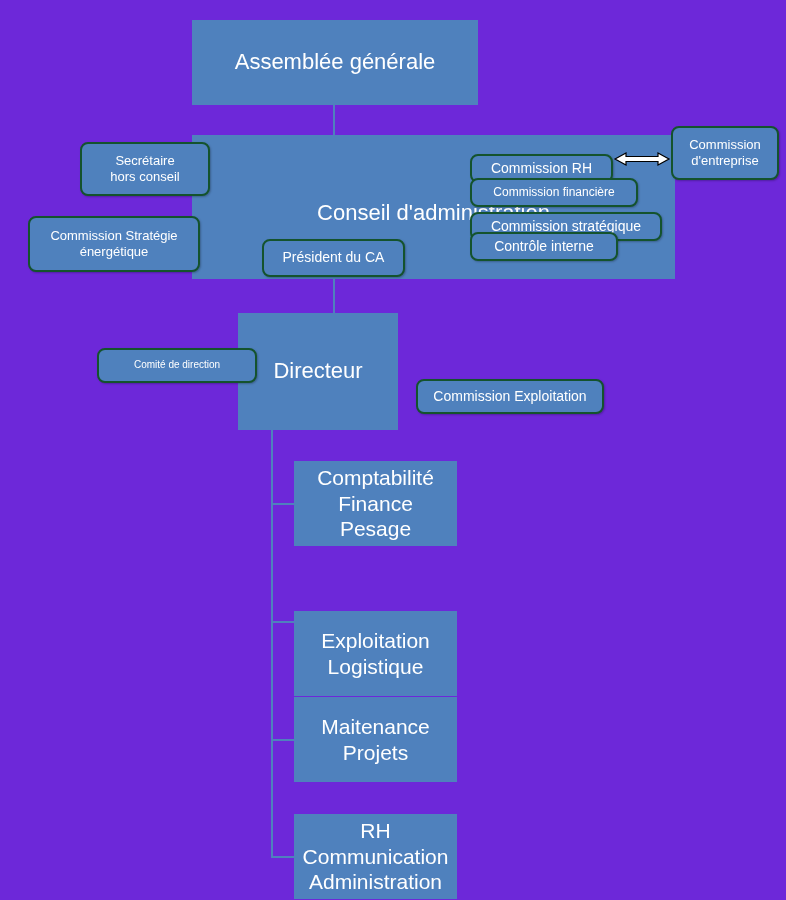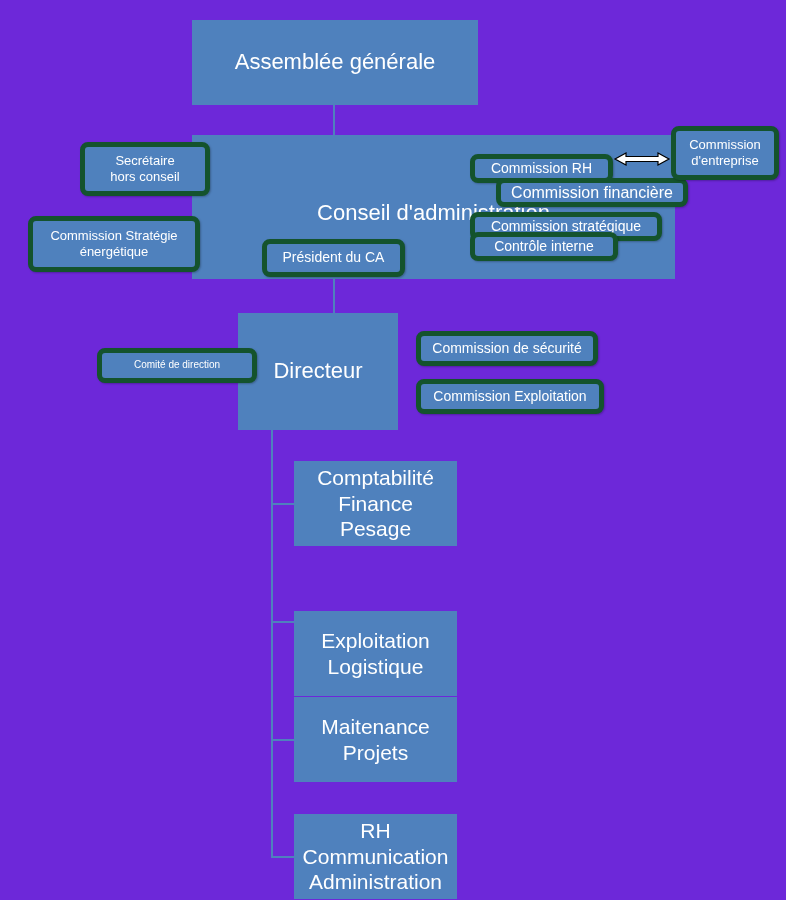--- a/index.html
+++ b/index.html
@@ -32,21 +32,21 @@
     white-space: pre-line;
   }
   .node.main {
     font-size: 22px;
   }
   .node.sub {
     font-size: 21px;
   }
   .node.pill {
     border-radius: 8px;
-    border: 5px solid #14532d;
+    border: 2px solid #14532d;
     font-size: 13px;
     box-shadow: 1px 1px 2px rgba(0,0,0,0.25);
   }
   .connector {
     position: absolute;
     background: #4F81BD;
   }
   .v-line { width: 2px; }
   .h-line { height: 2px; }
   .arrow-wrap {
@@ -95,21 +95,21 @@
   </div>
 
   <div class="node pill" style="left:262px; top:239px; width:143px; height:38px; font-size:14px;">
     <span>Président du CA</span>
   </div>
 
   <div class="node pill" style="left:470px; top:154px; width:143px; height:29px; font-size:14px;">
     <span>Commission RH</span>
   </div>
 
-  <div class="node pill" style="left:496px; top:178px; width:192px; height:29px; font-size:16px;">
+  <div class="node pill" style="left:470px; top:178px; width:168px; height:29px; font-size:12px;">
     <span>Commission financière</span>
   </div>
 
   <div class="node pill" style="left:470px; top:212px; width:192px; height:29px; font-size:14px;">
     <span>Commission stratégique</span>
   </div>
 
   <div class="node pill" style="left:470px; top:232px; width:148px; height:29px; font-size:14px;">
     <span>Contrôle interne</span>
   </div>
@@ -122,23 +122,20 @@
   <div class="arrow-wrap" style="left:613px; top:148px; width:58px; height:22px;">
     <svg class="arrow-svg" width="58" height="22" viewBox="0 0 58 22">
       <path d="M2 11 L13 5 L13 8.5 L45 8.5 L45 5 L56 11 L45 17 L45 13.5 L13 13.5 L13 17 Z" fill="#ffffff" stroke="#000000" stroke-width="1.2" stroke-linejoin="miter"></path>
     </svg>
   </div>
 
   <div class="node pill" style="left:97px; top:348px; width:160px; height:35px; font-size:10px;">
     <span>Comité de direction</span>
   </div>
 
-  <div class="node pill" style="left:416px; top:331px; width:182px; height:35px; font-size:14px;">
-    <span>Commission de sécurité</span>
-  </div>
 
   <div class="node pill" style="left:416px; top:379px; width:188px; height:35px; font-size:14px;">
     <span>Commission Exploitation</span>
   </div>
 
   <div class="node sub" style="left:294px; top:461px; width:163px; height:85px;">
     <span>Comptabilité
 Finance
 Pesage</span>
   </div>

